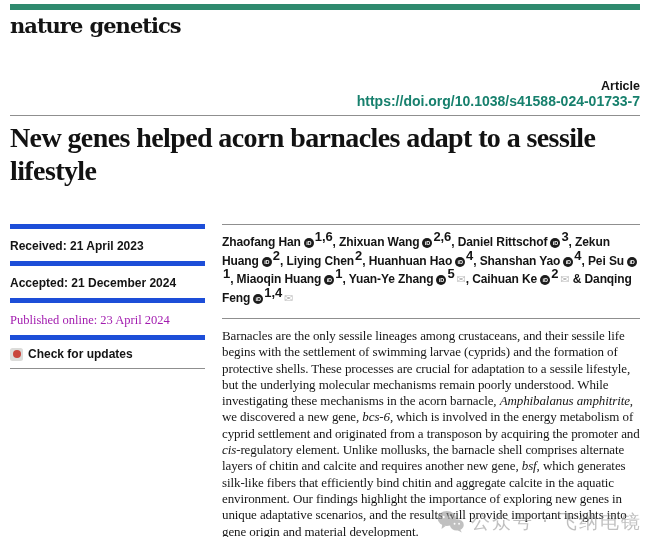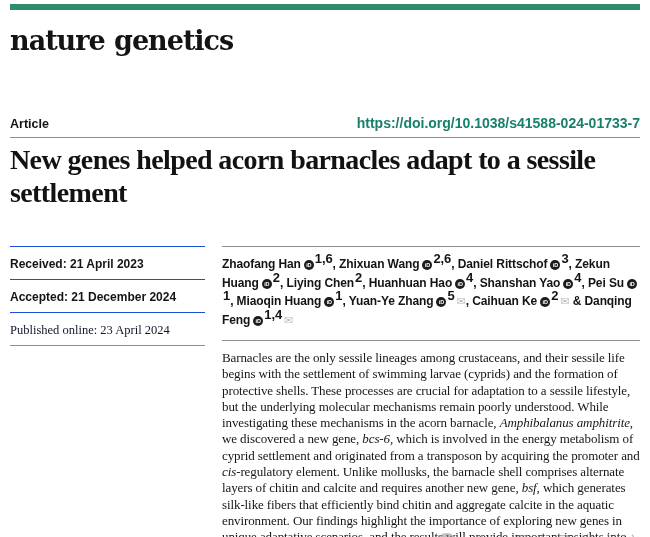--- a/index.html
+++ b/index.html
@@ -6,50 +6,50 @@
   body{
     width:650px;height:537px;overflow:hidden;position:relative;
     background:#ffffff;color:#1a1a1a;
     font-family:"Liberation Sans",sans-serif;
   }
   .page{padding:0 10px;position:relative;}
 
   
   .accent-bar{margin-top:4px;height:6px;background:#2f8a6e;}
   .journal-logo{
-    margin-top:15px;
+    margin-top:3px;
     font-family:"DejaVu Serif",serif;font-weight:700;
-    font-size:27px;letter-spacing:-1px;word-spacing:1px;color:#141414;
+    font-size:21px;letter-spacing:-1px;word-spacing:1px;color:#141414;
   }
 
   
   .header-row{
     display:flex;justify-content:space-between;align-items:flex-end;
-    margin-top:59px;padding-bottom:6px;border-bottom:1px solid #8f8f8f;
+    margin-top:41px;padding-bottom:6px;border-bottom:1px solid #8f8f8f;flex-direction:column;
   }
   .article-type{font-weight:700;font-size:12.5px;color:#141414;}
   .doi-link{
     font-size:14px;font-weight:700;color:#17806d;text-decoration:none;
   }
 
   
   .title{
     margin-top:5px;
     font-family:"Liberation Serif",serif;font-weight:700;
     font-size:28px;line-height:33px;letter-spacing:-0.6px;color:#121212;
   }
 
   
   .cols{display:flex;gap:17px;margin-top:37px;align-items:flex-start;}
   .left-col{width:195px;flex:none;border-bottom:1px solid #8f8f8f;}
   .right-col{flex:1;min-width:0;}
 
-  .meta-row{border-top:1px solid #1d4ed8;padding:7px 0 7px;}
+  .meta-row{border-top:5px solid #1d4ed8;padding:7px 0 7px;}
   .meta-bold{font-weight:700;font-size:12px;color:#141414;}
-  .meta-serif{font-family:"Liberation Serif",serif;font-size:12.5px;color:#0f172a;}
+  .meta-serif{font-family:"Liberation Serif",serif;font-size:12.5px;color:#a21caf;}
   .check-row{display:flex;align-items:center;gap:5px;cursor:pointer;}
   .crossmark{
     width:13px;height:13px;border-radius:2.5px;background:#dcdcda;
     display:inline-flex;align-items:center;justify-content:center;flex:none;
   }
   .crossmark .dot{width:8px;height:8px;border-radius:50%;background:#c9453c;}
 
   
   .authors-section{border-top:1px solid #8f8f8f;padding-top:8px;}
   .author-list{
@@ -90,33 +90,39 @@
 
   <div class="accent-bar"></div>
 
   <div class="journal-logo">nature genetics</div>
 
   <div class="header-row">
     <span class="article-type">Article</span>
     <a class="doi-link" href="#">https://doi.org/10.1038/s41588-024-01733-7</a>
   </div>
 
-  <h1 class="title">New genes helped acorn barnacles adapt to a sessile settlement</h1>
+  <h1 class="title">New genes helped acorn barnacles adapt to a sessile lifestyle</h1>
 
   <div class="cols">
 
     <div class="left-col">
       <div class="meta-row">
         <span class="meta-bold">Received: 21 April 2023</span>
       </div>
       <div class="meta-row">
         <span class="meta-bold">Accepted: 21 December 2024</span>
       </div>
       <div class="meta-row">
         <span class="meta-serif">Published online: 23 April 2024</span>
+      </div>
+      <div class="meta-row check-row">
+        <span class="crossmark">
+            <span class="dot"></span>
+          </span>
+        <span class="meta-bold">Check for updates</span>
       </div>
     </div>
 
     <div class="right-col">
       <div class="authors-section">
         <p class="author-list" style="margin:0;"><span>Zhaofang Han</span><span class="orcid">iD</span><sup class="aff">1,6</sup><span>, </span><span>Zhixuan Wang</span><span class="orcid">iD</span><sup class="aff">2,6</sup><span>, </span><span>Daniel Rittschof</span><span class="orcid">iD</span><sup class="aff">3</sup><span>, </span><span>Zekun Huang</span><span class="orcid">iD</span><sup class="aff">2</sup><span>, </span><span>Liying Chen</span><sup class="aff">2</sup><span>, </span><span>Huanhuan Hao</span><span class="orcid">iD</span><sup class="aff">4</sup><span>, </span><span>Shanshan Yao</span><span class="orcid">iD</span><sup class="aff">4</sup><span>, </span><span>Pei Su</span><span class="orcid">iD</span><sup class="aff">1</sup><span>, </span><span>Miaoqin Huang</span><span class="orcid">iD</span><sup class="aff">1</sup><span>, </span><span>Yuan-Ye Zhang</span><span class="orcid">iD</span><sup class="aff">5</sup><span class="email">✉</span><span>, </span><span>Caihuan Ke</span><span class="orcid">iD</span><sup class="aff">2</sup><span class="email">✉</span><span> &amp; </span><span>Danqing Feng</span><span class="orcid">iD</span><sup class="aff">1,4</sup><span class="email">✉</span></p>
       </div>
       <div class="abstract-section">
         <p class="abstract-text" style="margin:0;"><span>Barnacles are the only sessile lineages among crustaceans, and their sessile life begins with the settlement of swimming larvae (cyprids) and the formation of protective shells. These processes are crucial for adaptation to a sessile lifestyle, but the underlying molecular mechanisms remain poorly understood. While investigating these mechanisms in the acorn barnacle, </span><i>Amphibalanus amphitrite</i><span>, we discovered a new gene, </span><i>bcs-6</i><span>, which is involved in the energy metabolism of cyprid settlement and originated from a transposon by acquiring the promoter and </span><i>cis</i><span>-regulatory element. Unlike mollusks, the barnacle shell comprises alternate layers of chitin and calcite and requires another new gene, </span><i>bsf</i><span>, which generates silk-like fibers that efficiently bind chitin and aggregate calcite in the aquatic environment. Our findings highlight the importance of exploring new genes in unique adaptative scenarios, and the results will provide important insights into gene origin and material development.</span></p>
       </div>

